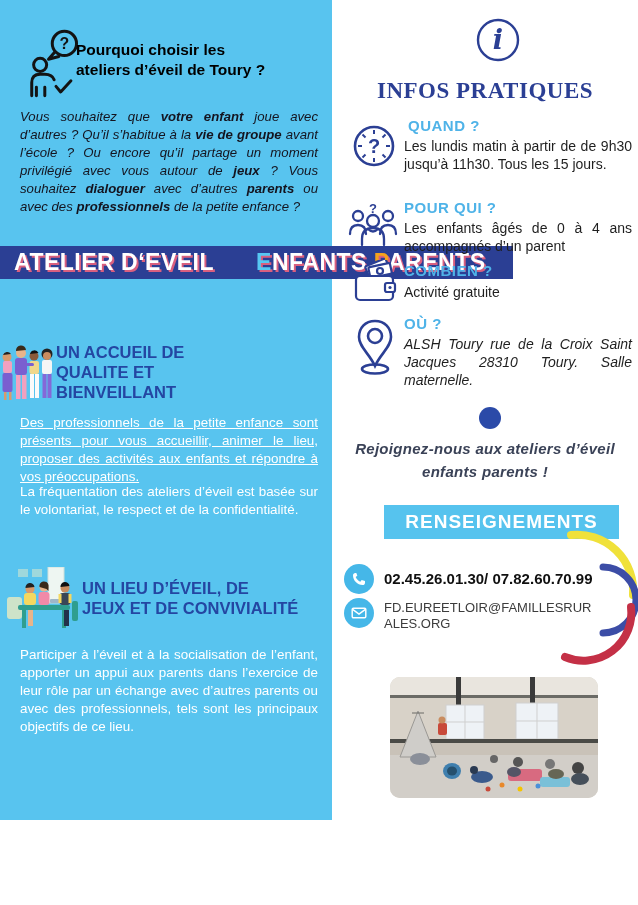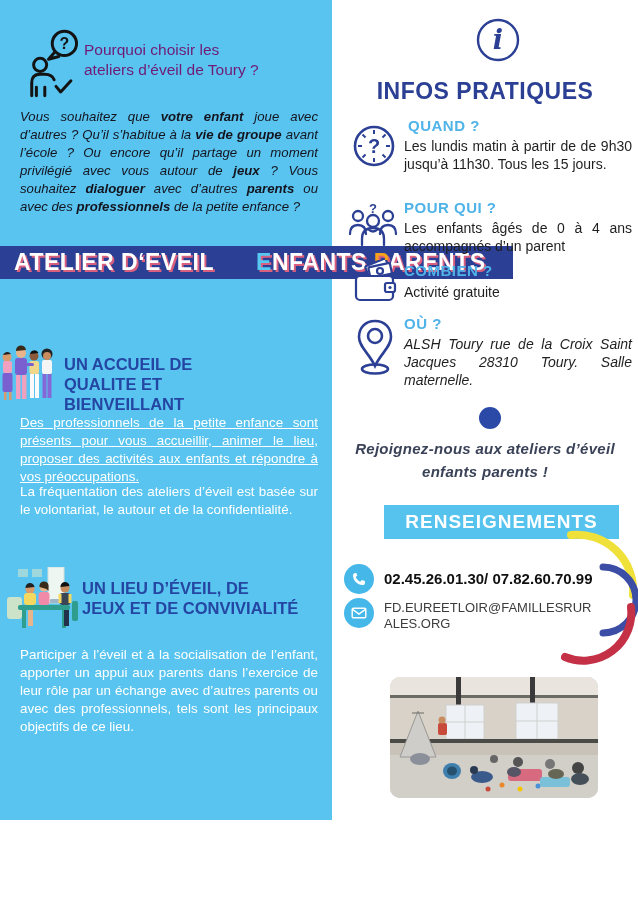--- a/index.html
+++ b/index.html
@@ -1,36 +1,36 @@
 <!DOCTYPE html>
 <html><head>
 <meta charset="utf-8">
 <style>
   html,body{margin:0;padding:0;}
   body{font-family:"Liberation Sans",sans-serif;background:#fff;}
   #page{position:relative;width:638px;height:905px;background:#fff;overflow:hidden;}
 
   
   .left-panel{position:absolute;left:0;top:0;width:332px;height:820px;background:#58c4ef;}
-  .intro-title{position:absolute;left:84px;top:40px;width:228px;font-size:15.5px;font-weight:normal;
-    color:#701a75;line-height:1.3;white-space:pre-line;}
+  .intro-title{position:absolute;left:76px;top:40px;width:228px;font-size:15.5px;font-weight:bold;
+    color:#000000;line-height:1.3;white-space:pre-line;}
   .intro-icon{position:absolute;left:28px;top:28px;}
   .intro-para{position:absolute;left:20px;top:108px;width:298px;font-size:13.2px;font-style:italic;
     color:#14141f;line-height:1.36;text-align:justify;}
   .banner{position:absolute;left:0;top:246px;width:332px;display:flex;flex-direction:row;align-items:center;}
   .banner-box{background:#2b3f94;color:#fff;font-weight:800;font-size:23px;letter-spacing:.5px;
     padding:3px 14px;text-shadow:2px 2px 0 #d95f7f;white-space:nowrap;}
   .banner-box.second{margin-top:-1px;padding:3px 28px;}
   .sec-title{position:absolute;font-size:16.5px;font-weight:bold;color:#2446a2;line-height:1.22;white-space:pre-line;}
   .white-para{position:absolute;left:20px;width:298px;font-size:13.4px;color:#fff;line-height:1.34;text-align:justify;}
 
   
   .info-icon-wrap{position:absolute;left:474px;top:16px;}
   .infos-title{position:absolute;left:332px;top:78px;width:306px;text-align:center;
-    font-size:23px;font-weight:800;color:#2b3f94;letter-spacing:.5px;}
+    font-size:23px;font-weight:800;color:#2b3f94;letter-spacing:.5px;font-family:Liberation Serif, serif;}
   .item-label{position:absolute;font-size:15px;font-weight:800;color:#4fb3e8;letter-spacing:.5px;}
   .item-text{position:absolute;left:404px;width:228px;font-size:14px;color:#1f1f1f;line-height:1.3;text-align:justify;}
   .item-text.it{font-style:italic;}
   .item-icon{position:absolute;}
   .blue-dot{position:absolute;left:479px;top:407px;width:22px;height:22px;border-radius:50%;background:#2b4aa8;}
   .join-text{position:absolute;left:338px;top:438px;width:294px;text-align:center;font-size:15px;
     font-style:italic;font-weight:600;color:#3a4257;line-height:1.5;white-space:pre-line;letter-spacing:.3px;}
   .rens-banner{position:absolute;left:384px;top:505px;width:235px;height:34px;background:#56c3ee;
     color:#fff;font-size:19px;font-weight:800;letter-spacing:1px;display:flex;align-items:center;justify-content:center;}
   .contact-icon{position:absolute;width:30px;height:30px;border-radius:50%;background:#45b7e8;
@@ -94,25 +94,25 @@
             <rect x="35" y="44" width="4" height="24" fill="#fafafa"></rect>
           <circle cx="47" cy="24" r="5.5" fill="#222"></circle>
             <circle cx="47" cy="26" r="4" fill="#c98c5f"></circle>
           <rect x="42" y="30" width="10" height="14" rx="2" fill="#f5f5f5"></rect>
           <rect x="42.5" y="44" width="4" height="24" fill="#8468d8"></rect>
             <rect x="47.5" y="44" width="4" height="24" fill="#8468d8"></rect>
           <rect x="26" y="33" width="8" height="3" rx="1.5" fill="#7a5fd0"></rect>
         </g>
       </svg>
     </span>
-    <div class="sec-title" style="left:64px;top:342px;width:190px;margin-top:12px;">UN ACCUEIL DE
+    <div class="sec-title" style="left:56px;top:342px;width:190px;">UN ACCUEIL DE
 QUALITE ET
 BIENVEILLANT</div>
     <div class="white-para" style="top:414px;text-decoration:underline;">Des professionnels de la petite enfance sont présents pour vous accueillir, animer le lieu, proposer des activités aux enfants et répondre à vos préoccupations.</div>
-    <div class="white-para" style="top:483px;">La fréquentation des ateliers d’éveil est basée sur le volontariat, le autour et de la confidentialité.</div>
+    <div class="white-para" style="top:483px;">La fréquentation des ateliers d’éveil est basée sur le volontariat, le respect et de la confidentialité.</div>
 
     <span class="item-icon" style="left:6px;top:567px;">
       <svg width="74" height="64" viewBox="0 0 74 64">
         <rect x="12" y="2" width="10" height="8" fill="#9fd8dc"></rect>
           <rect x="26" y="2" width="10" height="8" fill="#9fd8dc"></rect>
         <rect x="42" y="0" width="16" height="36" fill="#eef6f2" stroke="#cfe0da"></rect>
         <rect x="1" y="30" width="15" height="22" rx="3" fill="#cde3c9"></rect>
         <circle cx="24" cy="22" r="4.5" fill="#d99a6c"></circle>
           <path d="M19.5,21 a4.5,4.5 0 0 1 9,-1 z" fill="#222"></path>
         <rect x="18" y="26" width="12" height="12" rx="3" fill="#f5d860"></rect>

